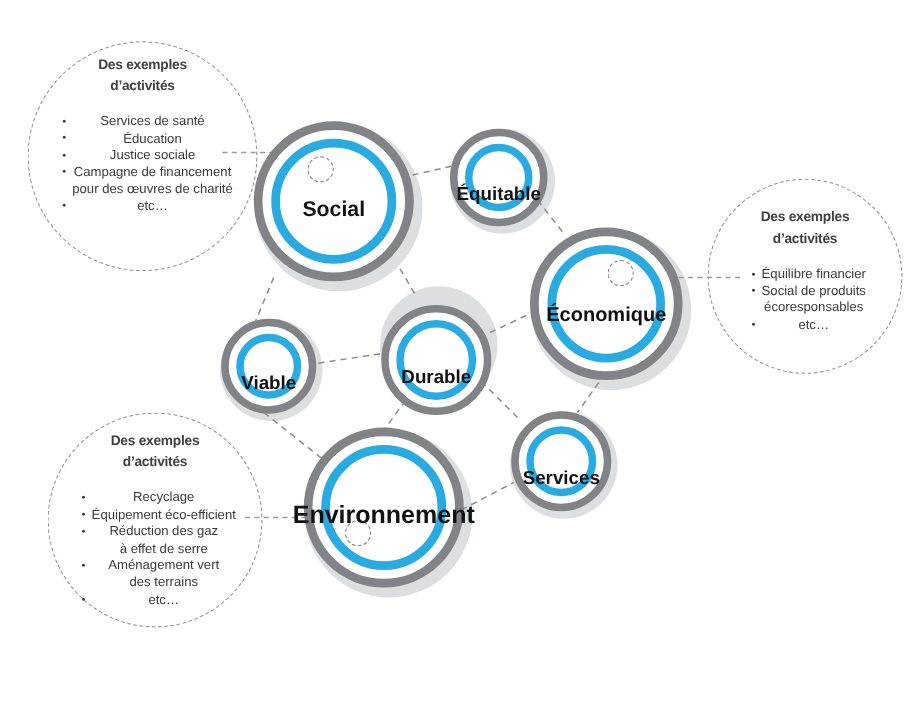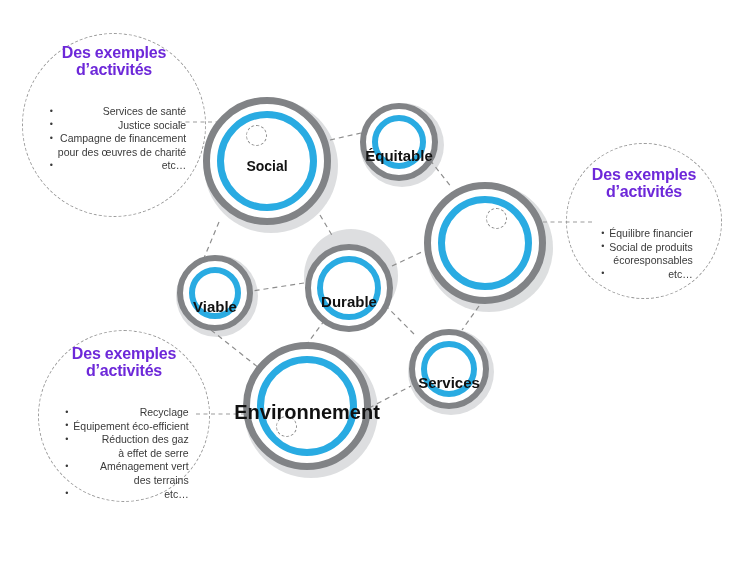--- a/index.html
+++ b/index.html
@@ -31,36 +31,36 @@
     box-sizing: border-box;
     border-radius: 50%;
     border: 1px dashed #9b9b9b;
     background: transparent;
     display: flex;
     flex-direction: column;
     align-items: center;
     padding-top: 10px;
   }
   .callout-title {
-    color: #6d28d9;
+    color: #404040;
     font-weight: bold;
-    font-size: 16px;
+    font-size: 11px;
     line-height: 17px;
     text-align: center;
     letter-spacing: -0.2px;
     white-space: pre-line;
   }
   .callout-list {
-    margin: 27px 0 0 0;
+    margin: 13px 0 0 0;
     padding: 0;
     list-style: none;
     color: #3a3a3a;
     font-size: 10.5px;
     line-height: 13.6px;
-    text-align: right;
+    text-align: center;
   }
   .callout-list li {
     position: relative;
     padding-left: 8px;
     white-space: pre-line;
   }
   .callout-list li::before {
     content: "\2022";
     position: absolute;
     left: 0;
@@ -124,21 +124,21 @@
     position: absolute;
     border-radius: 50%;
     border: 1px dashed #8d8d8d;
     background: transparent;
     z-index: 2;
   }
 
   
   .node.major { border-width: 7px; }
   .node.major .inner { width: calc(100% - 14px); height: calc(100% - 14px); border-width: 7px; }
-  .node.major .node-label { font-size: 14px; }
+  .node.major .node-label { font-size: 17px; }
 
   
   .node.minor { border-width: 6px; }
   .node.minor .inner { width: calc(100% - 12px); height: calc(100% - 12px); border-width: 6px; }
   .node.minor .node-label { font-size: 15px; font-weight: bold; }
 
   #node-social      { left: 203px; top: 97px;  width: 128px; height: 128px; }
   #node-economic    { left: 424px; top: 182px; width: 122px; height: 122px; }
   #node-environment { left: 243px; top: 342px; width: 128px; height: 128px; }
 
@@ -256,20 +256,21 @@
         <line x1="292" y1="444" x2="314" y2="444" stroke="#29ABE2" stroke-width="1.2"></line>
       </g>
     </g>
   </svg>
 
   <div class="callout" id="callout-social">
     <div class="callout-title">Des exemples
 d’activités</div>
     <ul class="callout-list">
       <li>Services de santé</li>
+      <li>Éducation</li>
       <li>Justice sociale</li>
       <li>Campagne de financement
 pour des œuvres de charité</li>
       <li>etc…</li>
     </ul>
   </div>
 
   <div class="callout" id="callout-economic">
     <div class="callout-title">Des exemples
 d’activités</div>
@@ -298,20 +299,21 @@
   <div class="node major" id="node-social">
     <div class="inner">
       <div class="dashed-dot" style="width:19px;height:19px;left:22px;top:7px;"></div>
       <div class="node-label">Social</div>
     </div>
   </div>
 
   <div class="node major" id="node-economic">
     <div class="inner">
       <div class="dashed-dot" style="width:19px;height:19px;left:41px;top:5px;"></div>
+      <div class="node-label">Économique</div>
     </div>
   </div>
 
   <div class="node major" id="node-environment">
     <div class="inner">
       <div class="dashed-dot" style="width:19px;height:19px;left:12px;top:53px;"></div>
       <div class="node-label">Environnement</div>
     </div>
   </div>
 

